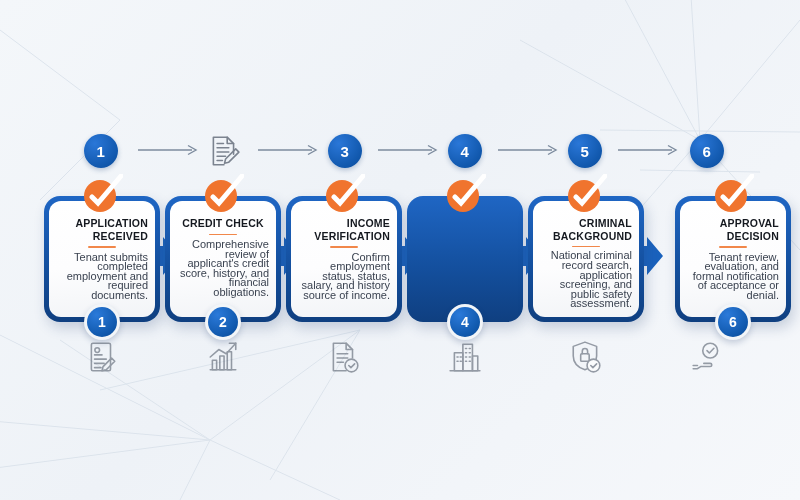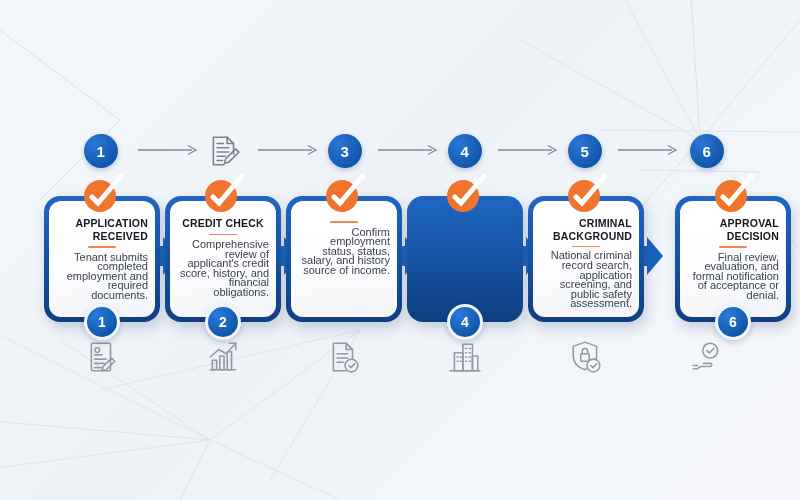--- a/index.html
+++ b/index.html
@@ -248,20 +248,21 @@
       <path d="M22 3 h6 v6"></path>
     </g>
   </svg>
 
   <div class="card" style="left:286px">
     <svg class="check-badge" viewBox="0 0 42 40">
       <circle cx="19" cy="22" r="16" fill="#f0742e"></circle>
       <path d="M11 23 l6 6 L40 2" stroke="#ffffff" stroke-width="5" fill="none" stroke-linecap="round"></path>
     </svg>
     <div class="card-inner">
+      <div class="card-title">INCOME VERIFICATION</div>
       <div class="divider"></div>
       <div class="card-desc">Confirm employment status, status, salary, and history source of income.</div>
     </div>
   </div>
   <svg class="bottom-icon" style="left:327px" viewBox="0 0 32 32">
     <g class="ico">
       <path d="M6 3 h12 l6 6 v8 M6 3 v26 h12"></path>
       <path d="M18 3 v6 h6"></path>
       <path d="M9.5 13 h10 M9.5 17 h10 M9.5 21 h6"></path>
       <circle cx="23" cy="24" r="6"></circle>
@@ -311,21 +312,21 @@
   </svg>
 
   <div class="card" style="left:675px">
     <svg class="check-badge" viewBox="0 0 42 40">
       <circle cx="19" cy="22" r="16" fill="#f0742e"></circle>
       <path d="M11 23 l6 6 L40 2" stroke="#ffffff" stroke-width="5" fill="none" stroke-linecap="round"></path>
     </svg>
     <div class="card-inner">
       <div class="card-title">APPROVAL DECISION</div>
       <div class="divider"></div>
-      <div class="card-desc">Final review, evaluation, and formal notification of acceptance or denial.</div>
+      <div class="card-desc">Tenant review, evaluation, and formal notification of acceptance or denial.</div>
     </div>
     <div class="num-badge-bottom">
       <span>6</span>
     </div>
   </div>
   <svg class="bottom-icon" style="left:690px" viewBox="0 0 32 32">
     <g class="ico">
       <circle cx="19" cy="10" r="7"></circle>
       <path d="M16 10 l2.2 2.2 4.3 -4.4"></path>
       <path d="M3 27 h4 l3 -2 h9 c2 0 2 -3 0 -3 h-6"></path>

